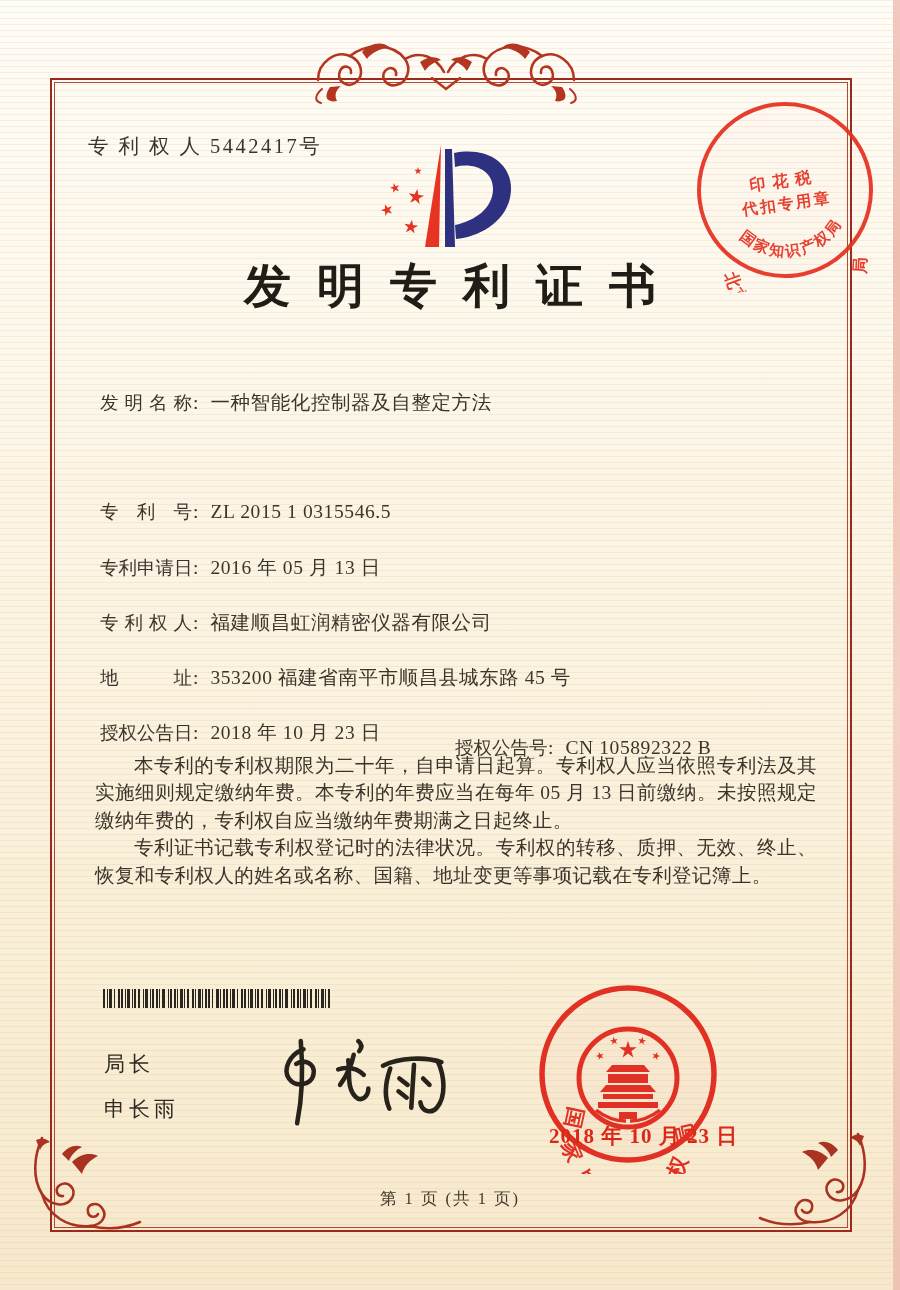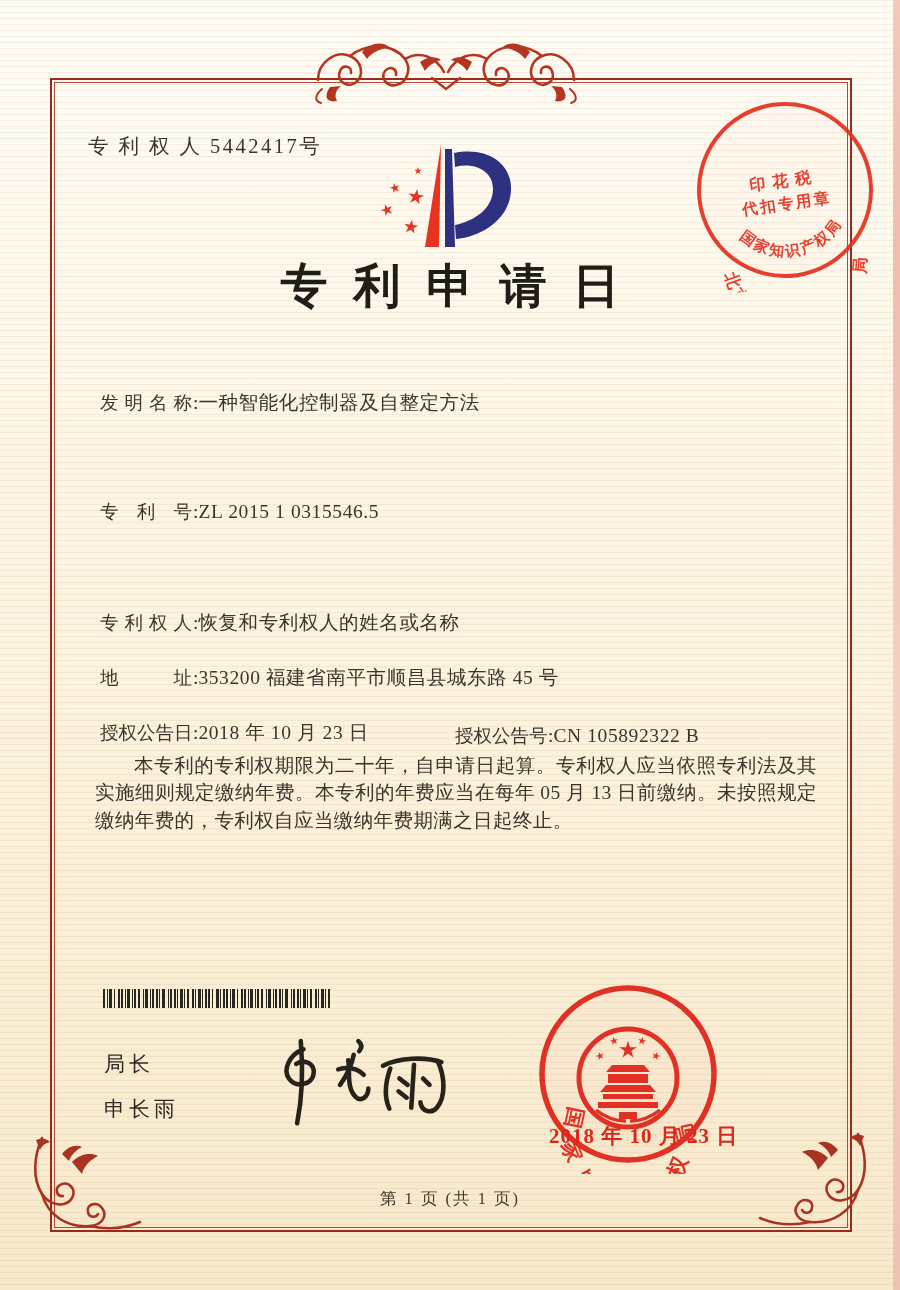--- a/index.html
+++ b/index.html
@@ -22,22 +22,22 @@
   
   .certno{position:absolute;left:88px;top:132px;font-size:20.5px;color:#3a342b;}
   .certno .p1{letter-spacing:10px;}
   .certno .p2{letter-spacing:2.5px;}
   .title{position:absolute;left:0;top:255px;width:100%;text-align:center;
     font-size:47px;font-weight:bold;color:#201c16;letter-spacing:26px;text-indent:26px;}
   .frow{position:absolute;left:100px;font-size:19.5px;color:#3a352b;white-space:nowrap;}
   .flabel{display:inline-block;width:92px;font-size:18.5px;vertical-align:baseline;
     text-align:justify;text-align-last:justify;}
   .fcolon{margin-left:1px;}
-  .fval{letter-spacing:.6px;}
-  .grant2{position:absolute;left:355px;top:4px;white-space:nowrap;}
+  .fval{margin-left:12px;letter-spacing:.6px;}
+  .grant2{position:absolute;left:355px;top:16px;white-space:nowrap;}
   .paras{position:absolute;left:95px;top:752px;width:722px;font-size:19.5px;
     line-height:27.4px;text-align:justify;color:#3a352b;letter-spacing:.4px;}
   .paras p{margin:0;text-indent:2em;}
   .barcode{position:absolute;left:103px;top:989px;width:232px;height:19px;}
   .barcode i{position:absolute;top:0;bottom:0;background:#29261f;}
   .signer{position:absolute;left:104px;top:1050px;font-size:21px;color:#2e2921;}
   .signer .nm{display:block;margin-top:17px;letter-spacing:4px;}
   .signer .tt{letter-spacing:4px;}
   .seal-date{position:absolute;left:549px;top:1122px;font-size:21px;color:#dc2718;
     letter-spacing:1px;white-space:nowrap;font-weight:bold;}
@@ -122,43 +122,47 @@
     <text font-family="Liberation Serif, DejaVu Serif, serif" font-size="16.5" fill="#e5301f" letter-spacing="3" font-weight="bold">
       <textPath href="#tarcTop" startOffset="50%" text-anchor="middle">北京市海淀区地方税务局</textPath>
     </text>
     <text font-family="Liberation Serif, DejaVu Serif, serif" font-size="15" fill="#e5301f" letter-spacing="2" font-weight="bold">
       <textPath href="#tarcBot" startOffset="50%" text-anchor="middle">国家知识产权局</textPath>
     </text>
     <text x="95" y="91" text-anchor="middle" font-family="Liberation Serif, DejaVu Serif, serif" font-size="16" letter-spacing="7" fill="#e5301f" font-weight="bold">印花税</text>
     <text x="95" y="114" text-anchor="middle" font-family="Liberation Serif, DejaVu Serif, serif" font-size="15.5" letter-spacing="2.5" fill="#e5301f" font-weight="bold">代扣专用章</text>
   </svg>
 
-  <div class="title">专利申请日</div>
+  <div class="title">发明专利证书</div>
 
   <div class="frow" style="top:389px">
     <span class="flabel">发明名称</span><span class="fcolon">:</span><span class="fval">一种智能化控制器及自整定方法</span>
   </div>
   <div class="frow" style="top:499px">
     <span class="flabel">专利号</span><span class="fcolon">:</span><span class="fval">ZL 2015 1 0315546.5</span>
   </div>
+  <div class="frow" style="top:554px">
+    <span class="flabel">专利申请日</span><span class="fcolon">:</span><span class="fval">2016 年 05 月 13 日</span>
+  </div>
   <div class="frow" style="top:609px">
-    <span class="flabel">专利权人</span><span class="fcolon">:</span><span class="fval">恢复和专利权人的姓名或名称</span>
+    <span class="flabel">专利权人</span><span class="fcolon">:</span><span class="fval">福建顺昌虹润精密仪器有限公司</span>
   </div>
   <div class="frow" style="top:664px">
     <span class="flabel">地址</span><span class="fcolon">:</span><span class="fval">353200 福建省南平市顺昌县城东路 45 号</span>
   </div>
   <div class="frow" style="top:719px;width:720px">
     <span class="flabel">授权公告日</span><span class="fcolon">:</span><span class="fval">2018 年 10 月 23 日</span>
     <span class="grant2">
       <span class="flabel">授权公告号</span><span class="fcolon">:</span><span class="fval">CN 105892322 B</span>
     </span>
   </div>
 
   <div class="paras">
     <p>本专利的专利权期限为二十年，自申请日起算。专利权人应当依照专利法及其实施细则规定缴纳年费。本专利的年费应当在每年 05 月 13 日前缴纳。未按照规定缴纳年费的，专利权自应当缴纳年费期满之日起终止。</p>
+    <p>专利证书记载专利权登记时的法律状况。专利权的转移、质押、无效、终止、恢复和专利权人的姓名或名称、国籍、地址变更等事项记载在专利登记簿上。</p>
   </div>
 
   <div class="barcode">
       <i style="left:0px;width:2px"></i>
       <i style="left:4px;width:1px"></i>
       <i style="left:6px;width:3px"></i>
       <i style="left:11px;width:1px"></i>
       <i style="left:15px;width:2px"></i>
       <i style="left:18px;width:2px"></i>
       <i style="left:22px;width:1px"></i>

